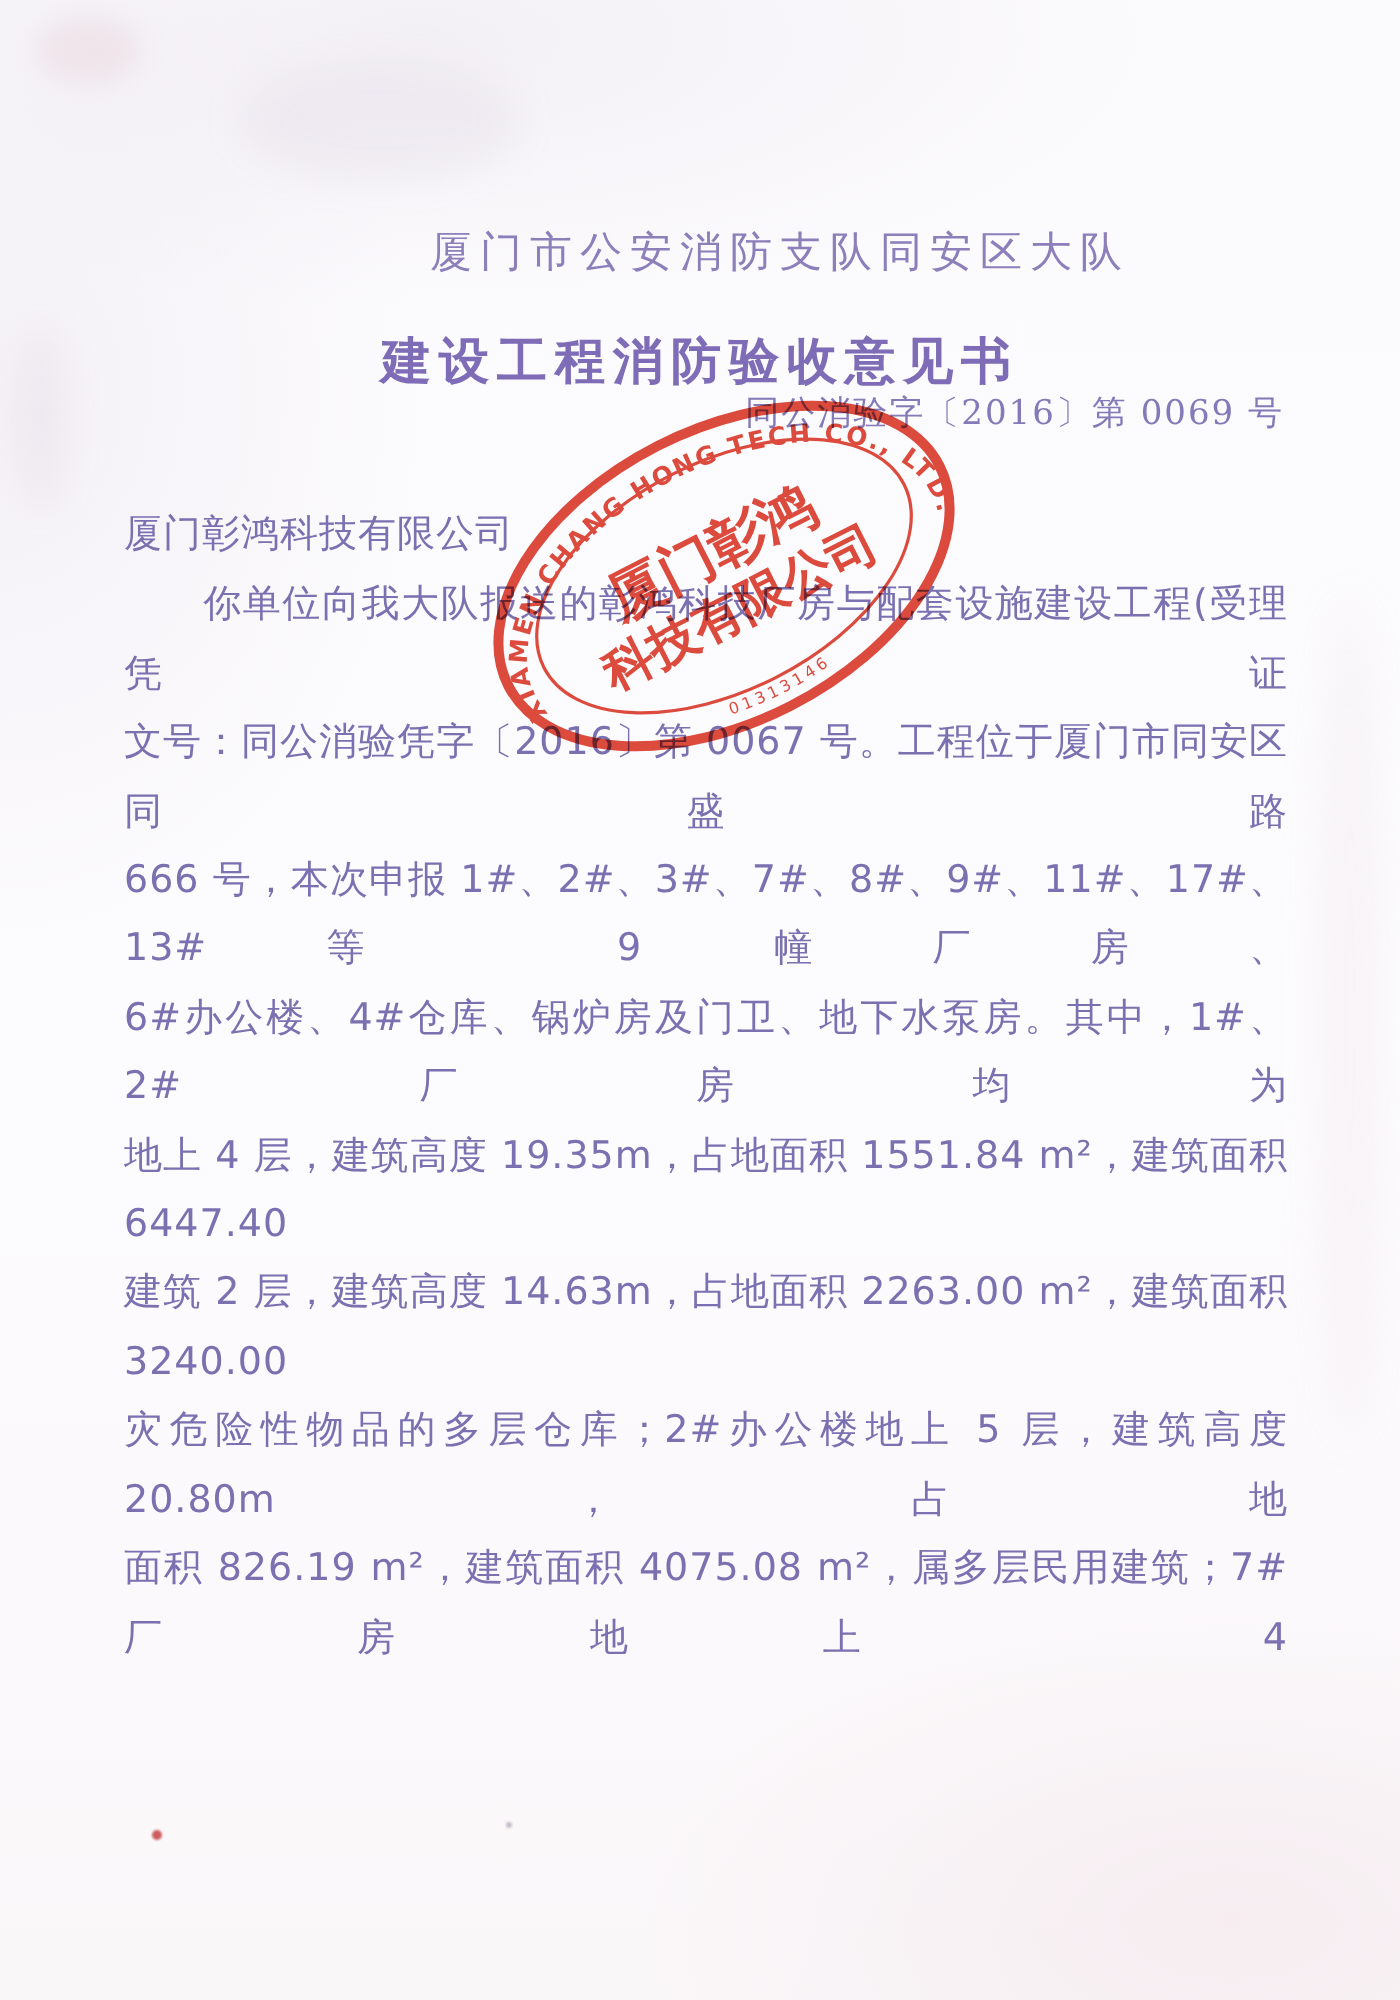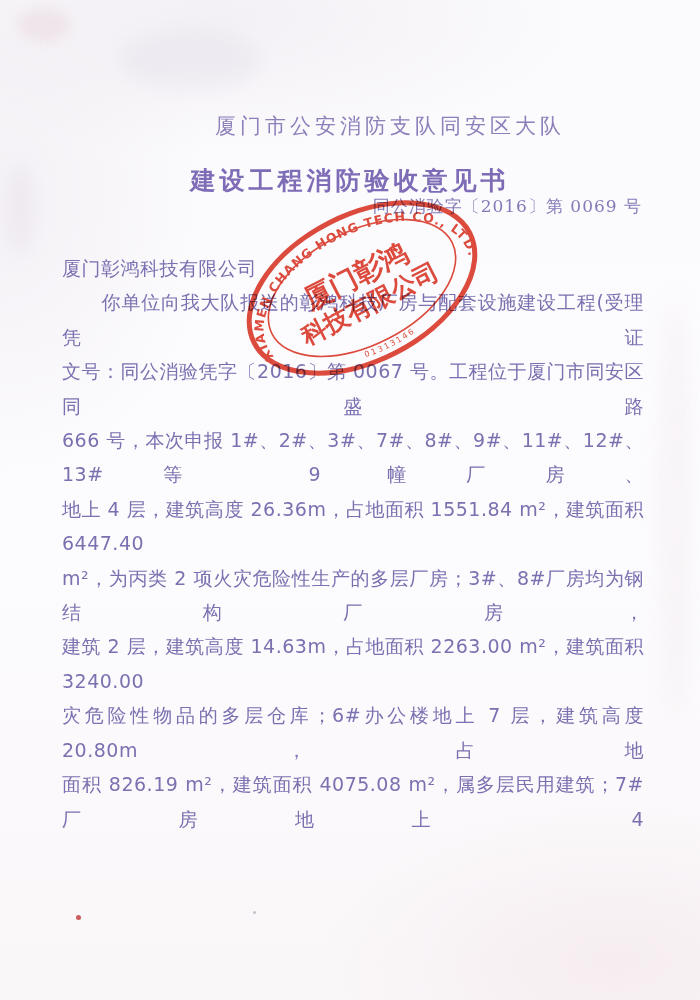--- a/index.html
+++ b/index.html
@@ -22,21 +22,21 @@
     font-size:25px;font-weight:700;letter-spacing:4px;color:#7e6cb6;margin-top:16px;
   }
   .docnum{
     position:absolute;top:195px;left:0;right:58px;text-align:right;
     font-family:"DejaVu Serif",serif;font-size:17px;color:#857ab8;letter-spacing:1px;
   }
   .body-block{
     position:absolute;left:62px;right:56px;top:251px;
     font-size:19px;line-height:34.4px;color:#7b70b0;letter-spacing:0.5px;
   }
-  .recipient{text-align:left;}
+  .recipient{text-align:left;font-family:Liberation Serif, serif;}
   .body-line{text-align:justify;text-align-last:justify;}
   .seal{
     position:absolute;left:217px;top:178px;
     mix-blend-mode:multiply;opacity:0.92;
   }
   .artifact{position:absolute;border-radius:50%;pointer-events:none;}
   .a1{left:76px;top:915px;width:5px;height:5px;background:rgba(190,40,40,0.75);filter:blur(0.4px);}
   .a2{left:253px;top:911px;width:3px;height:3px;background:rgba(130,120,140,0.45);filter:blur(0.5px);}
   .a3{left:18px;top:8px;width:52px;height:34px;background:rgba(214,170,185,0.18);filter:blur(6px);}
   .a4{left:120px;top:30px;width:140px;height:60px;background:rgba(190,175,205,0.12);filter:blur(9px);}
@@ -56,25 +56,25 @@
   <div class="dept">厦门市公安消防支队同安区大队</div>
   <div class="title">建设工程消防验收意见书</div>
   <div class="docnum">同公消验字〔2016〕第 0069 号</div>
 
   <div class="body-block">
     <div class="recipient">厦门彰鸿科技有限公司</div>
     <div>
 
     <div class="body-line">　　你单位向我大队报送的彰鸿科技厂房与配套设施建设工程(受理凭证</div>
         <div class="body-line">文号：同公消验凭字〔2016〕第 0067 号。工程位于厦门市同安区同盛路</div>
-        <div class="body-line">666 号，本次申报 1#、2#、3#、7#、8#、9#、11#、12#、13#等 9 幢厂房、</div>
-        <div class="body-line">地上 4 层，建筑高度 26.36m，占地面积 1551.84 m²，建筑面积 6447.40</div>
-        <div class="body-line">m²，为丙类 2 项火灾危险性生产的多层厂房；3#、8#厂房均为钢结构厂房，</div>
+        <div class="body-line">666 号，本次申报 1#、2#、3#、7#、8#、9#、11#、17#、13#等 9 幢厂房、</div>
+        <div class="body-line">6#办公楼、4#仓库、锅炉房及门卫、地下水泵房。其中，1#、2#厂房均为</div>
+        <div class="body-line">地上 4 层，建筑高度 19.35m，占地面积 1551.84 m²，建筑面积 6447.40</div>
         <div class="body-line">建筑 2 层，建筑高度 14.63m，占地面积 2263.00 m²，建筑面积 3240.00</div>
-        <div class="body-line">灾危险性物品的多层仓库；6#办公楼地上 7 层，建筑高度 20.80m，占地</div>
+        <div class="body-line">灾危险性物品的多层仓库；2#办公楼地上 5 层，建筑高度 20.80m，占地</div>
         <div class="body-line">面积 826.19 m²，建筑面积 4075.08 m²，属多层民用建筑；7#厂房地上 4</div>
       </div>
   </div>
 
   <svg class="seal" width="290" height="220" viewBox="-145 -110 290 220">
     <g transform="rotate(-27)">
       <defs>
         <path id="sealTop" d="M -107,28 A 111 65 0 1 1 107,28" fill="none"></path>
         <path id="sealBottom" d="M -54,57 A 107 63 0 0 0 54,57" fill="none"></path>
       </defs>

